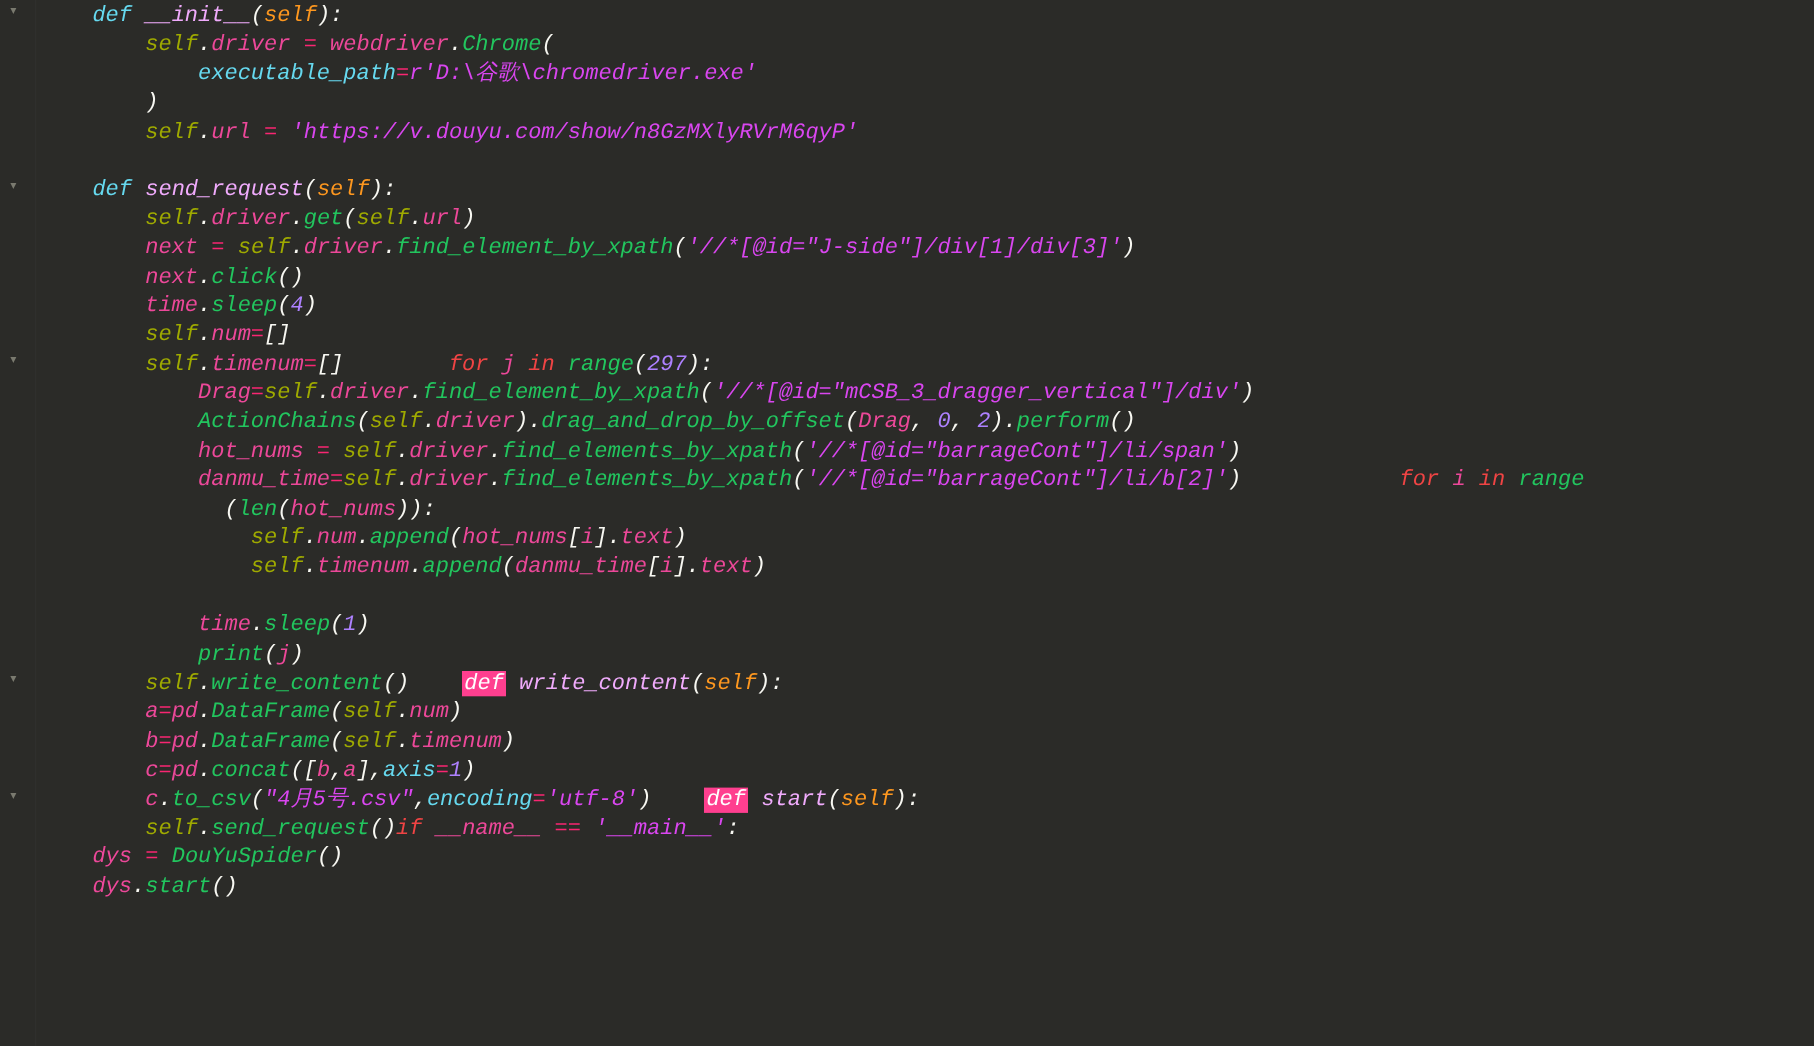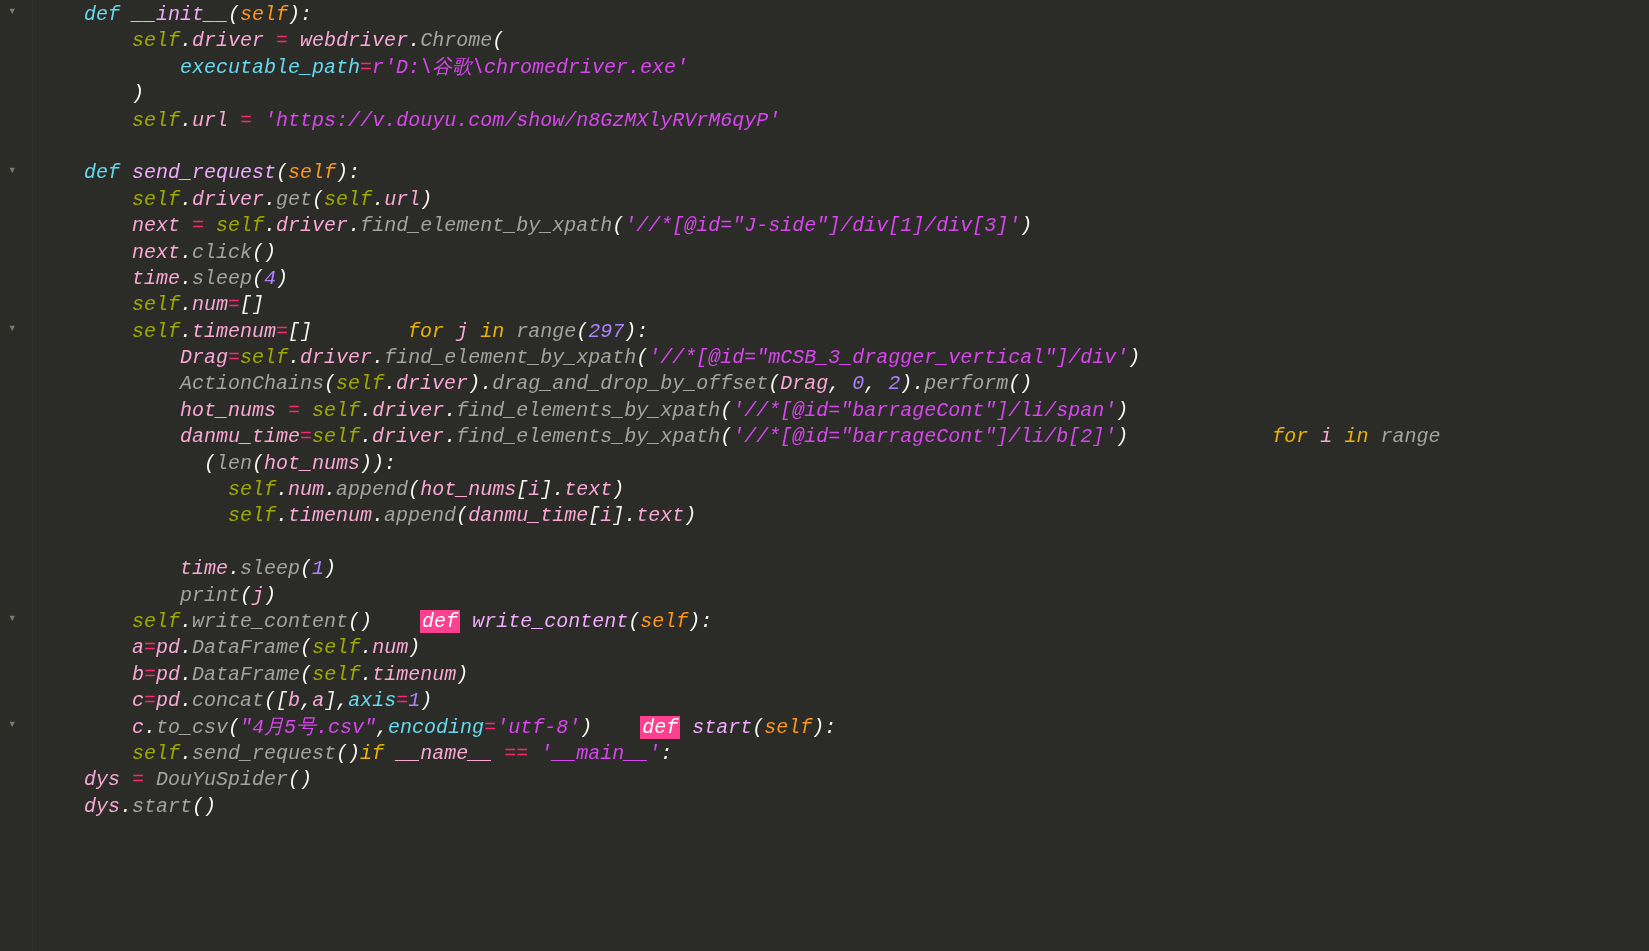--- a/index.html
+++ b/index.html
@@ -32,32 +32,32 @@
     position: absolute;
     left: 8px;
     color: #7a7a6f;
     font-style: normal;
     font-size: 14px;
   }
   .code {
     padding-left: 36px;
     position: relative;
   }
-  .kw   { color: #eab308; font-style: italic; }
+  .kw   { color: #ef4444; font-style: italic; }
   .kwbg { background:#ff3f8f; color:#fff; font-style: italic; padding:0 2px;}
   .fn   { color: #f0abfc; font-style: italic; }
-  .call { color: #a3a3a3; font-style: italic; margin-top: 16px; }
+  .call { color: #22c55e; font-style: italic; margin-top: 16px; }
   .self { color: #9faa00; font-style: italic; }
   .param{ color: #fd971f; font-style: italic; }
   .paramname { color:#66d9ef; font-style: italic;}
   .str  { color: #d946ef; font-style: italic; }
   .num  { color: #ae81ff; font-style: italic; }
   .op   { color: #f92672; font-style: italic; }
   .punc { color: #f8f8f2; font-style: italic; }
-  .ident{ color: #f9a8d4; }
+  .ident{ color: #ec4899; }
   .type { color: #66d9ef; font-style: italic; }
 </style>
 </head>
 <body>
 
 <div class="gutter">
   <span class="arrow" style="top:2px;">▾</span>
   <span class="arrow" style="top:161px;">▾</span>
   <span class="arrow" style="top:319px;">▾</span>
   <span class="arrow" style="top:609px;">▾</span>

